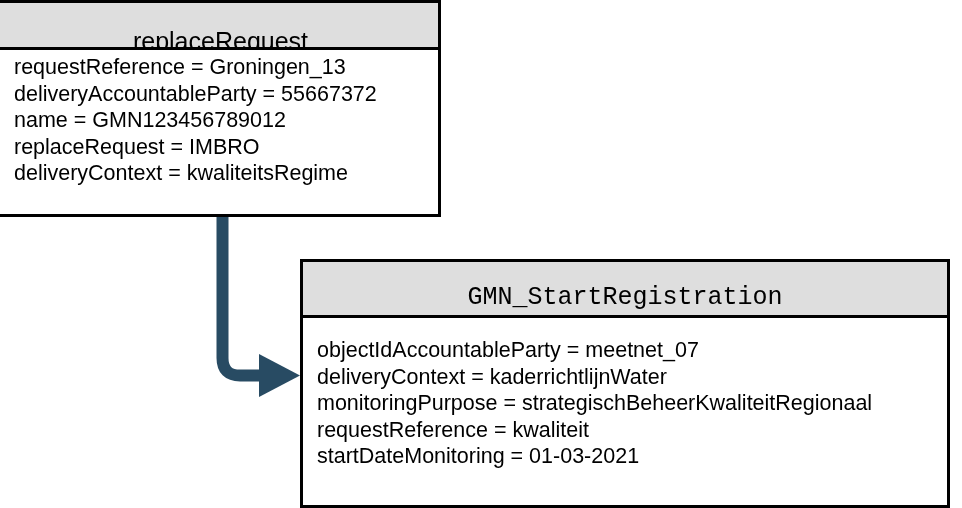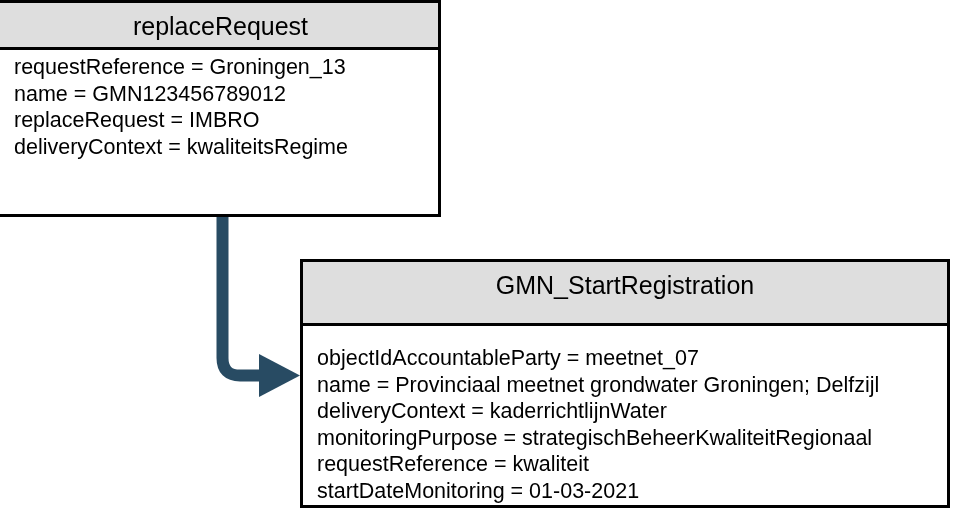--- a/index.html
+++ b/index.html
@@ -56,37 +56,38 @@
 
   
   #box-replace-request {
     left: -3px;
     top: 0px;
     width: 444px;
     height: 217px;
   }
   #box-replace-request .obj-header {
     height: 47px;
-    padding-top: 11px;
+    padding-top: 26px;
     padding-left: 3px;
   }
   #box-replace-request .obj-body {
     padding: 4px 0 0 14px;
   }
 
   
   #box-gmn-start-registration {
     left: 300px;
     top: 259px;
     width: 650px;
     height: 249px;
   }
   #box-gmn-start-registration .obj-header {
-    height: 64px;
-    padding-top: 11px;
+    height: 56px;
+    padding-top: 23px;
+    font-family: Liberation Mono, monospace;
   }
   #box-gmn-start-registration .obj-body {
     padding: 12px 0 0 14px;
     margin-top: 7px;
   }
 
   
   .connector-svg {
     position: absolute;
     left: 0;
@@ -108,31 +109,31 @@
                Q 222.5 375.5 240 375.5
                L 262 375.5" fill="none" stroke="#284b63" stroke-width="12" stroke-linecap="butt"></path>
       <polygon points="259,354 300,375.5 259,397" fill="#284b63"></polygon>
     </g>
   </svg>
 
   <div class="obj-box" id="box-replace-request">
     <div class="obj-header">replaceRequest</div>
     <div class="obj-body">
       <div class="attr-line">requestReference = Groningen_13</div>
+      <div class="attr-line">deliveryAccountableParty = 55667372</div>
       <div class="attr-line">name = GMN123456789012</div>
       <div class="attr-line">replaceRequest = IMBRO</div>
       <div class="attr-line">deliveryContext = kwaliteitsRegime</div>
     </div>
   </div>
 
   <div class="obj-box" id="box-gmn-start-registration">
     <div class="obj-header">GMN_StartRegistration</div>
     <div class="obj-body">
       <div class="attr-line">objectIdAccountableParty = meetnet_07</div>
-      <div class="attr-line">name = Provinciaal meetnet grondwater Groningen; Delfzijl</div>
       <div class="attr-line">deliveryContext = kaderrichtlijnWater</div>
       <div class="attr-line">monitoringPurpose = strategischBeheerKwaliteitRegionaal</div>
       <div class="attr-line">requestReference = kwaliteit</div>
       <div class="attr-line">startDateMonitoring = 01-03-2021</div>
     </div>
   </div>
 
 </div>
 
 </body></html>

